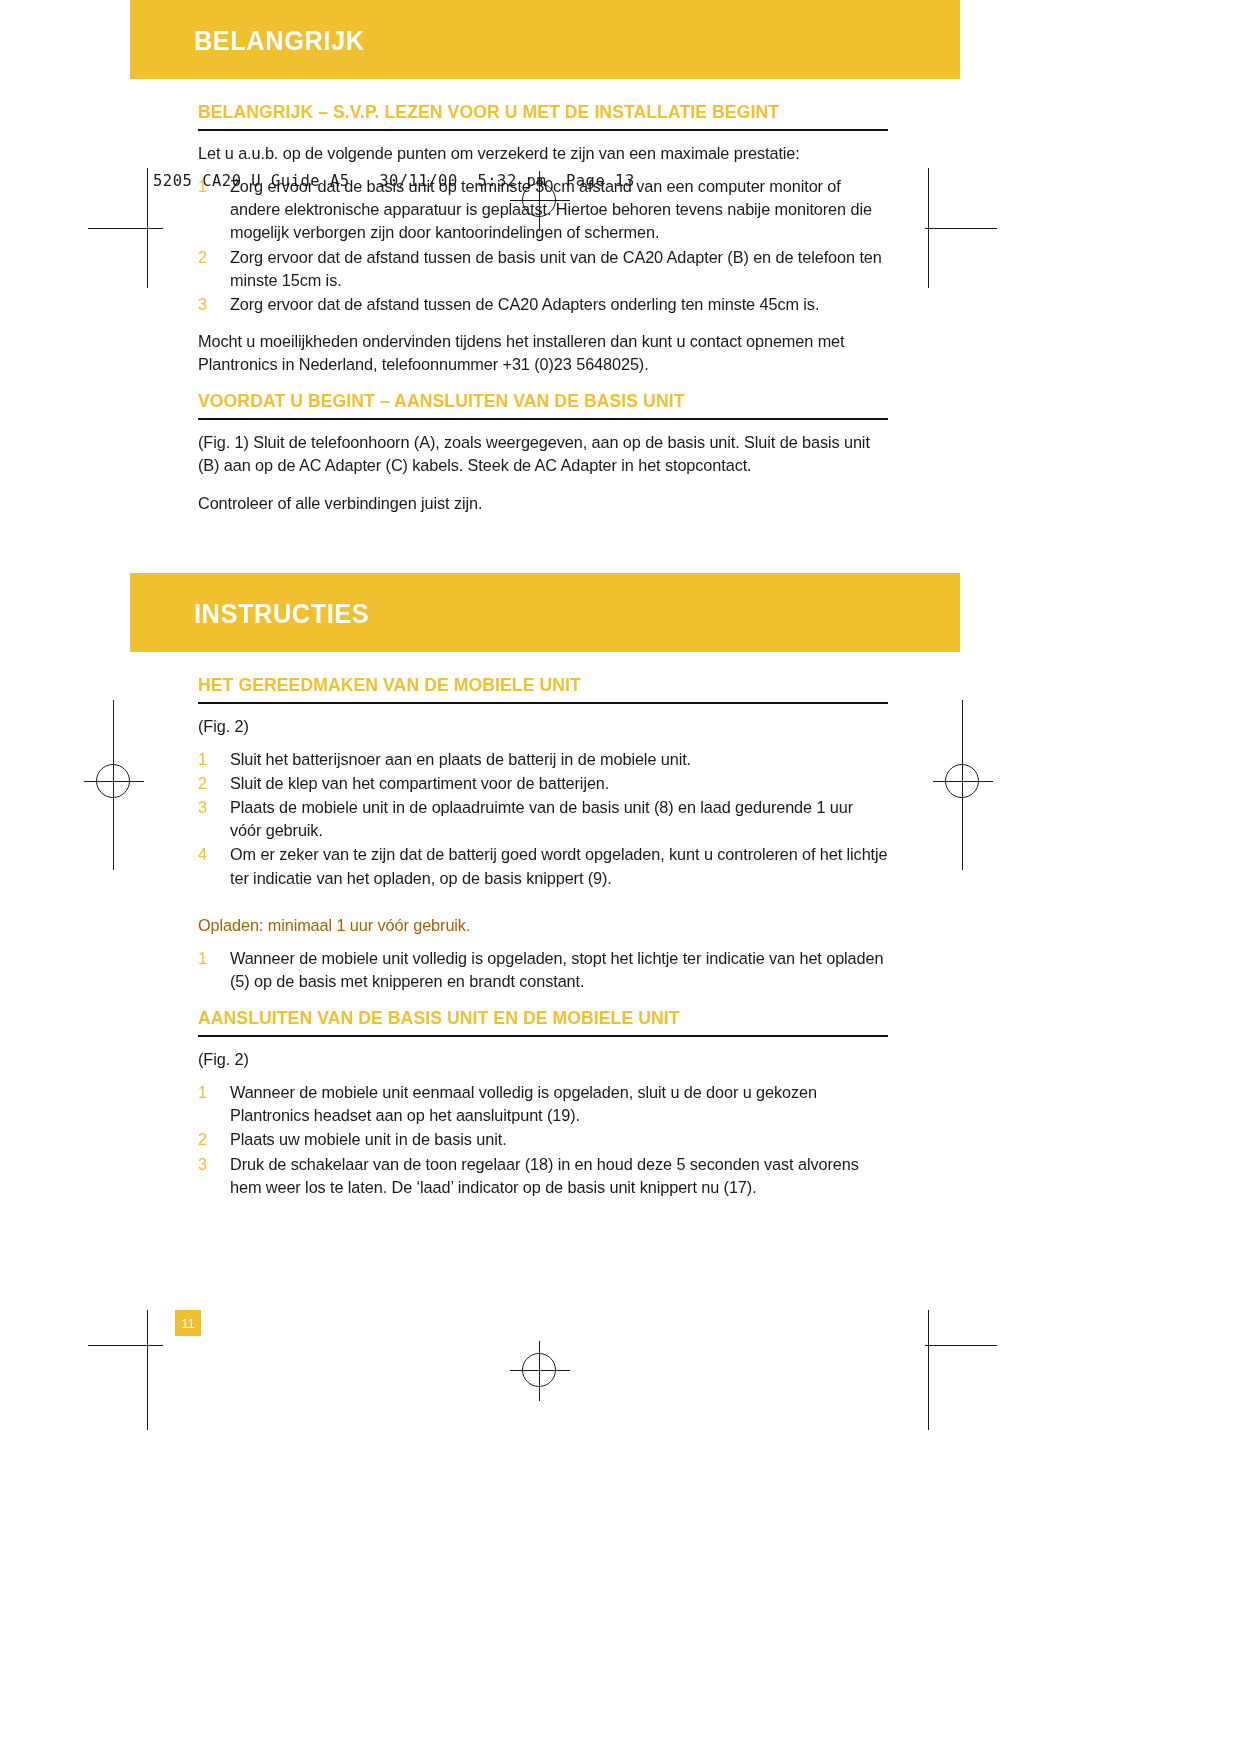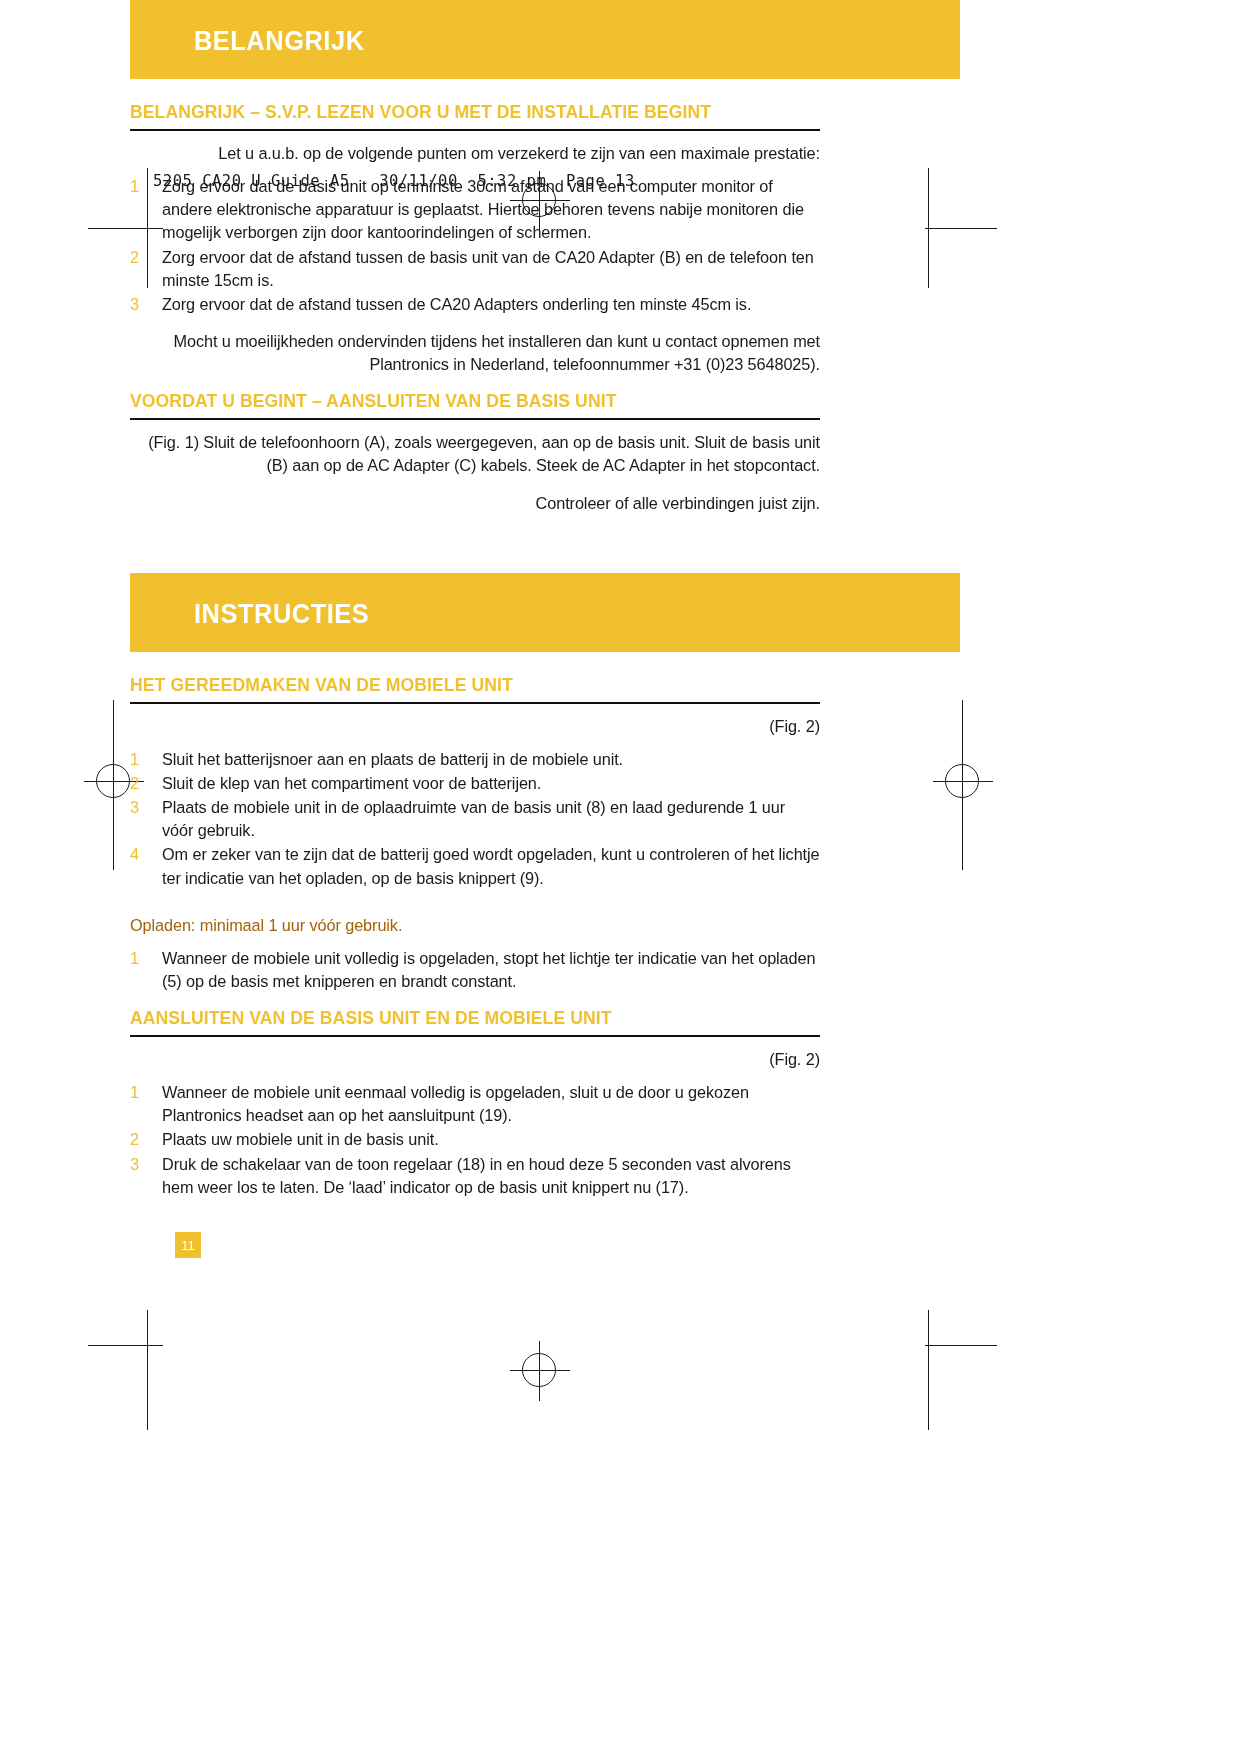--- a/index.html
+++ b/index.html
@@ -72,20 +72,21 @@
     transform: scaleX(0.94);
     transform-origin: left center;
     width: 883px;
   }
   .banner-wrap {
     background: #fde047;
     width: 830px;
   }
 
   .body-col {
+    margin-left: 68px;
     width: 690px;
   }
 
   h2.sect {
     color: #f0c02e;
     font-weight: bold;
     font-size: 18.5px;
     letter-spacing: 0.1px;
     margin: 0;
     padding: 0;
@@ -98,21 +99,20 @@
     margin-top: 6px;
     margin-bottom: 11px;
   }
 
   p.para {
     font-size: 16.3px;
     line-height: 1.42;
     color: #1a1a1a;
     margin: 0 0 14px 0;
     letter-spacing: -0.1px;
-    text-align: right;
   }
   p.tight { margin-bottom: 10px; }
 
   ol.numlist {
     list-style: none;
     margin: 0 0 14px 0;
     padding: 0;
   }
   ol.numlist li {
     position: relative;
@@ -138,21 +138,21 @@
     letter-spacing: -0.1px;
   }
 
   .spacer-lg { height: 44px; }
   .spacer-md { height: 22px; }
   .spacer-sm { height: 12px; }
 
   .pagenum {
     position: absolute;
     left: 175px;
-    top: 1232px;
+    top: 1310px;
     width: 26px;
     height: 26px;
     background: #f0c02e;
     color: #ffffff;
     font-size: 13px;
     display: flex;
     align-items: center;
     justify-content: center;
   }
 </style>

